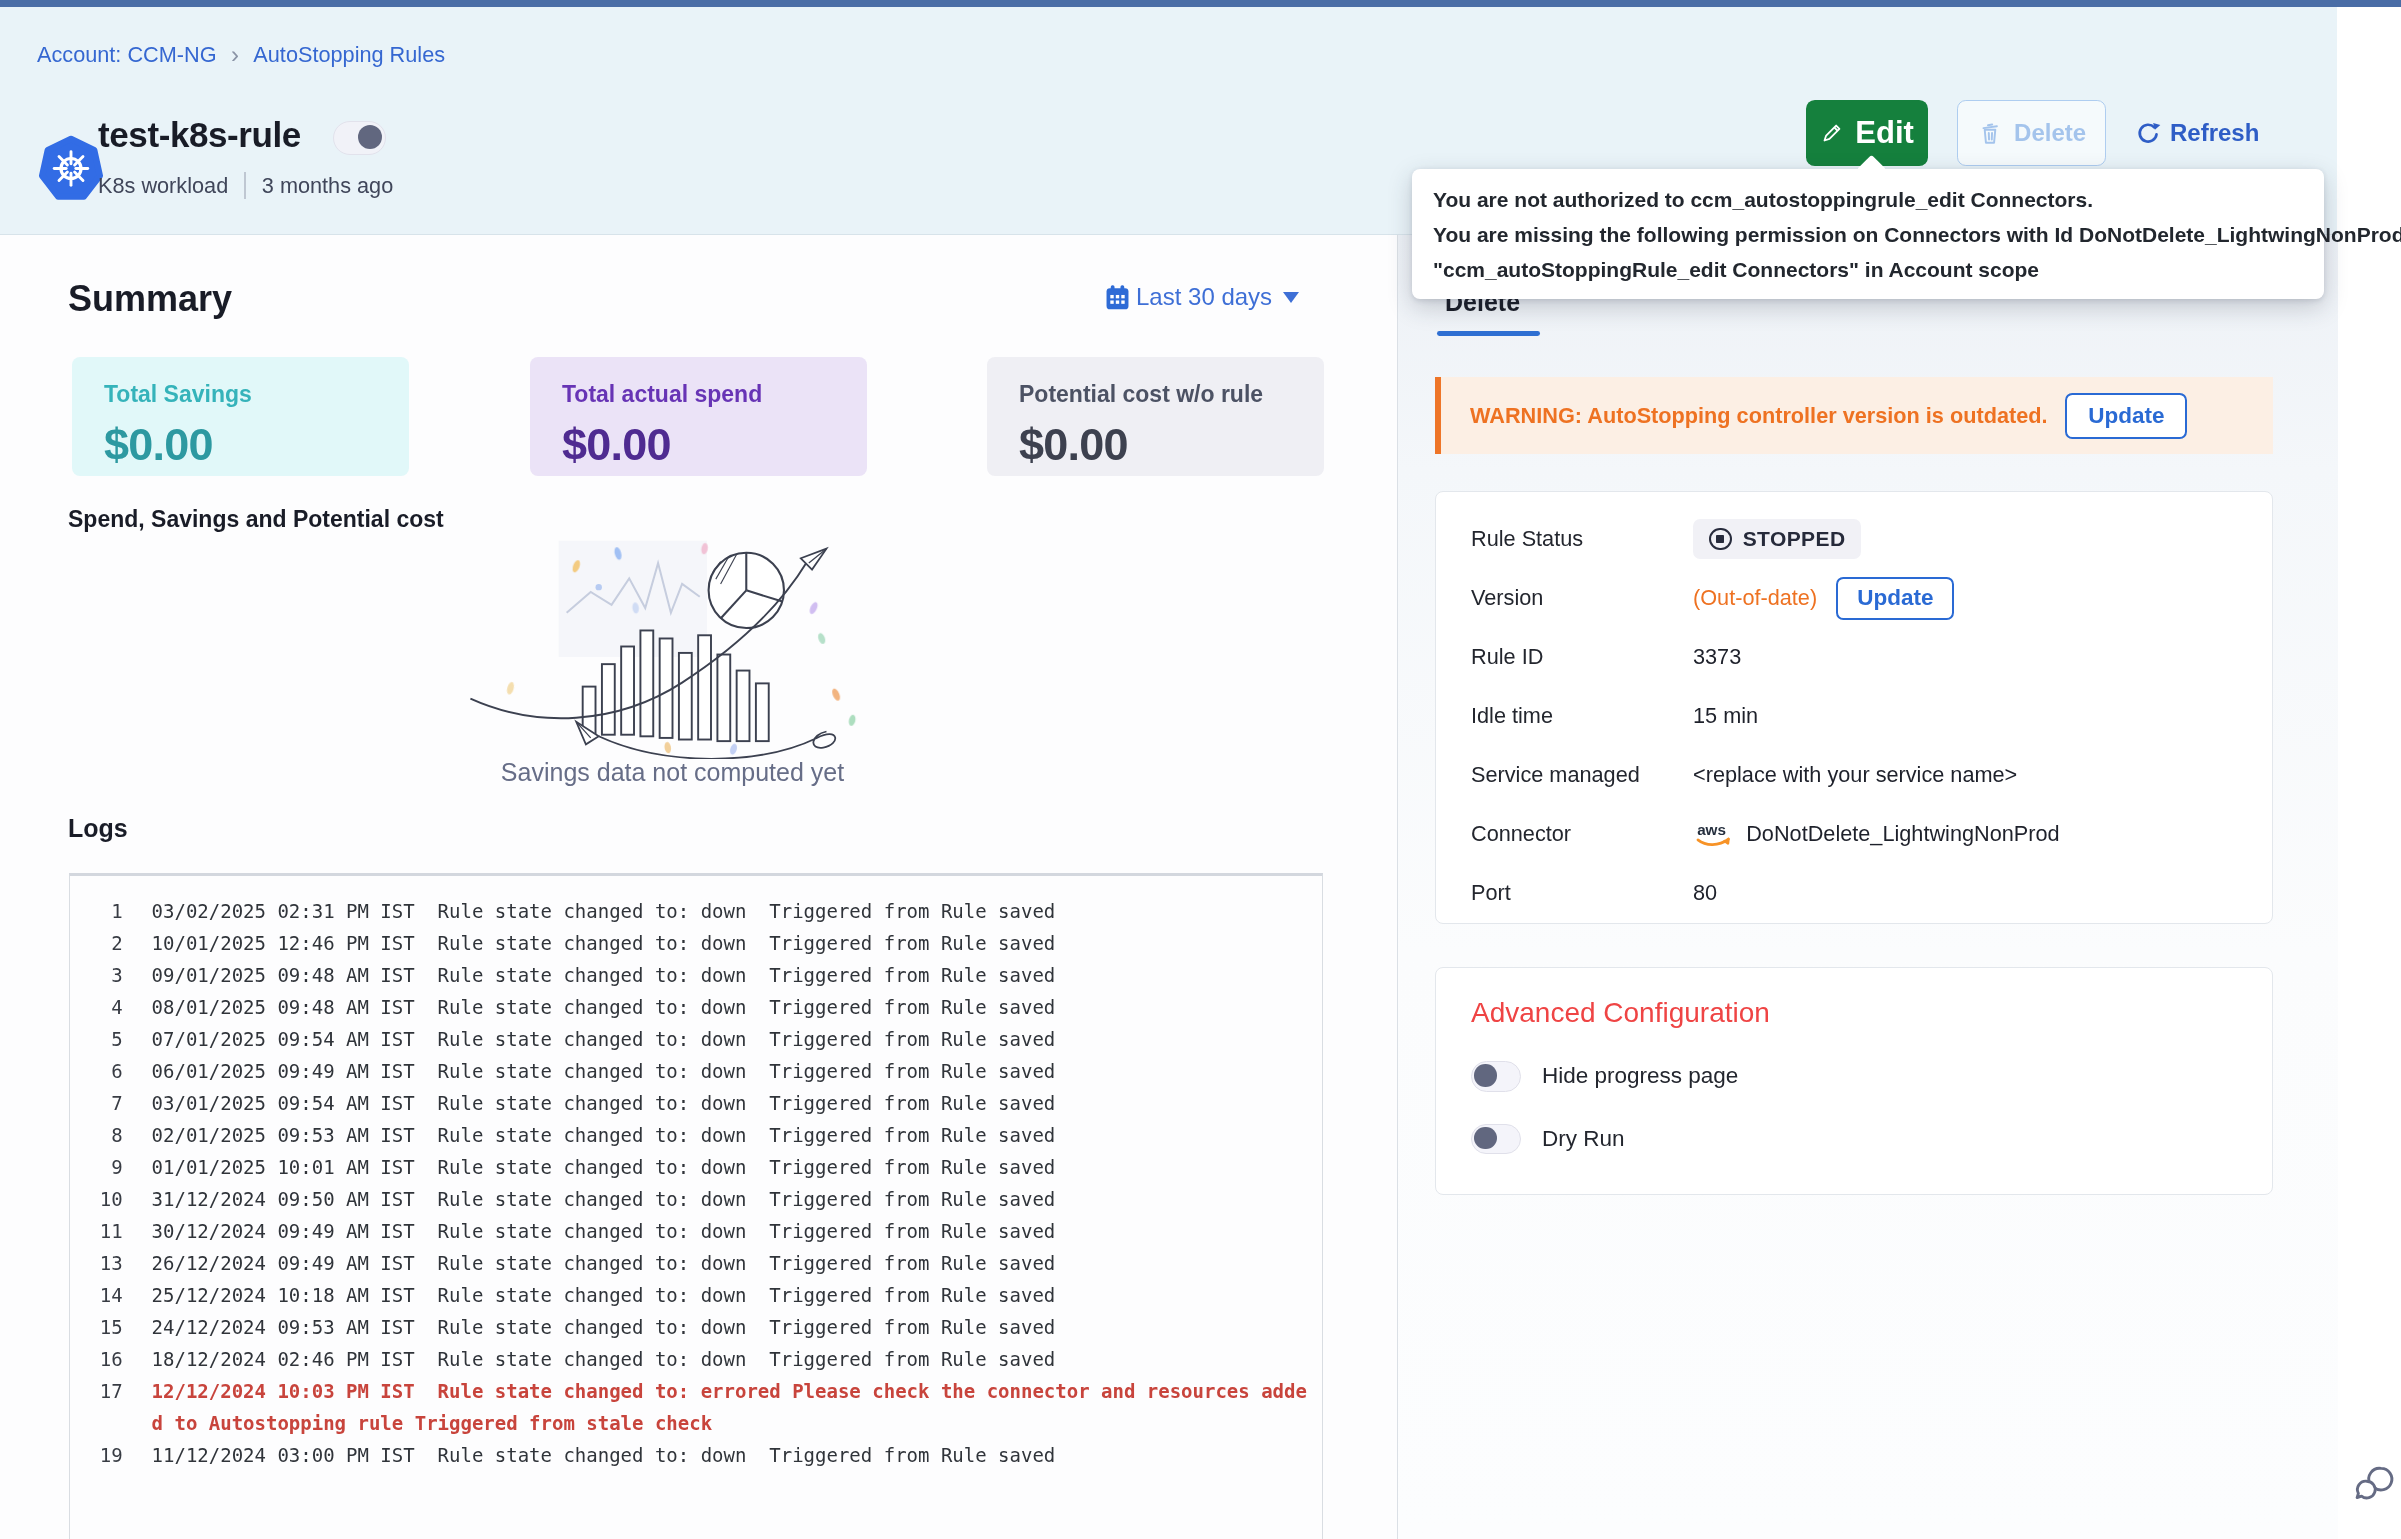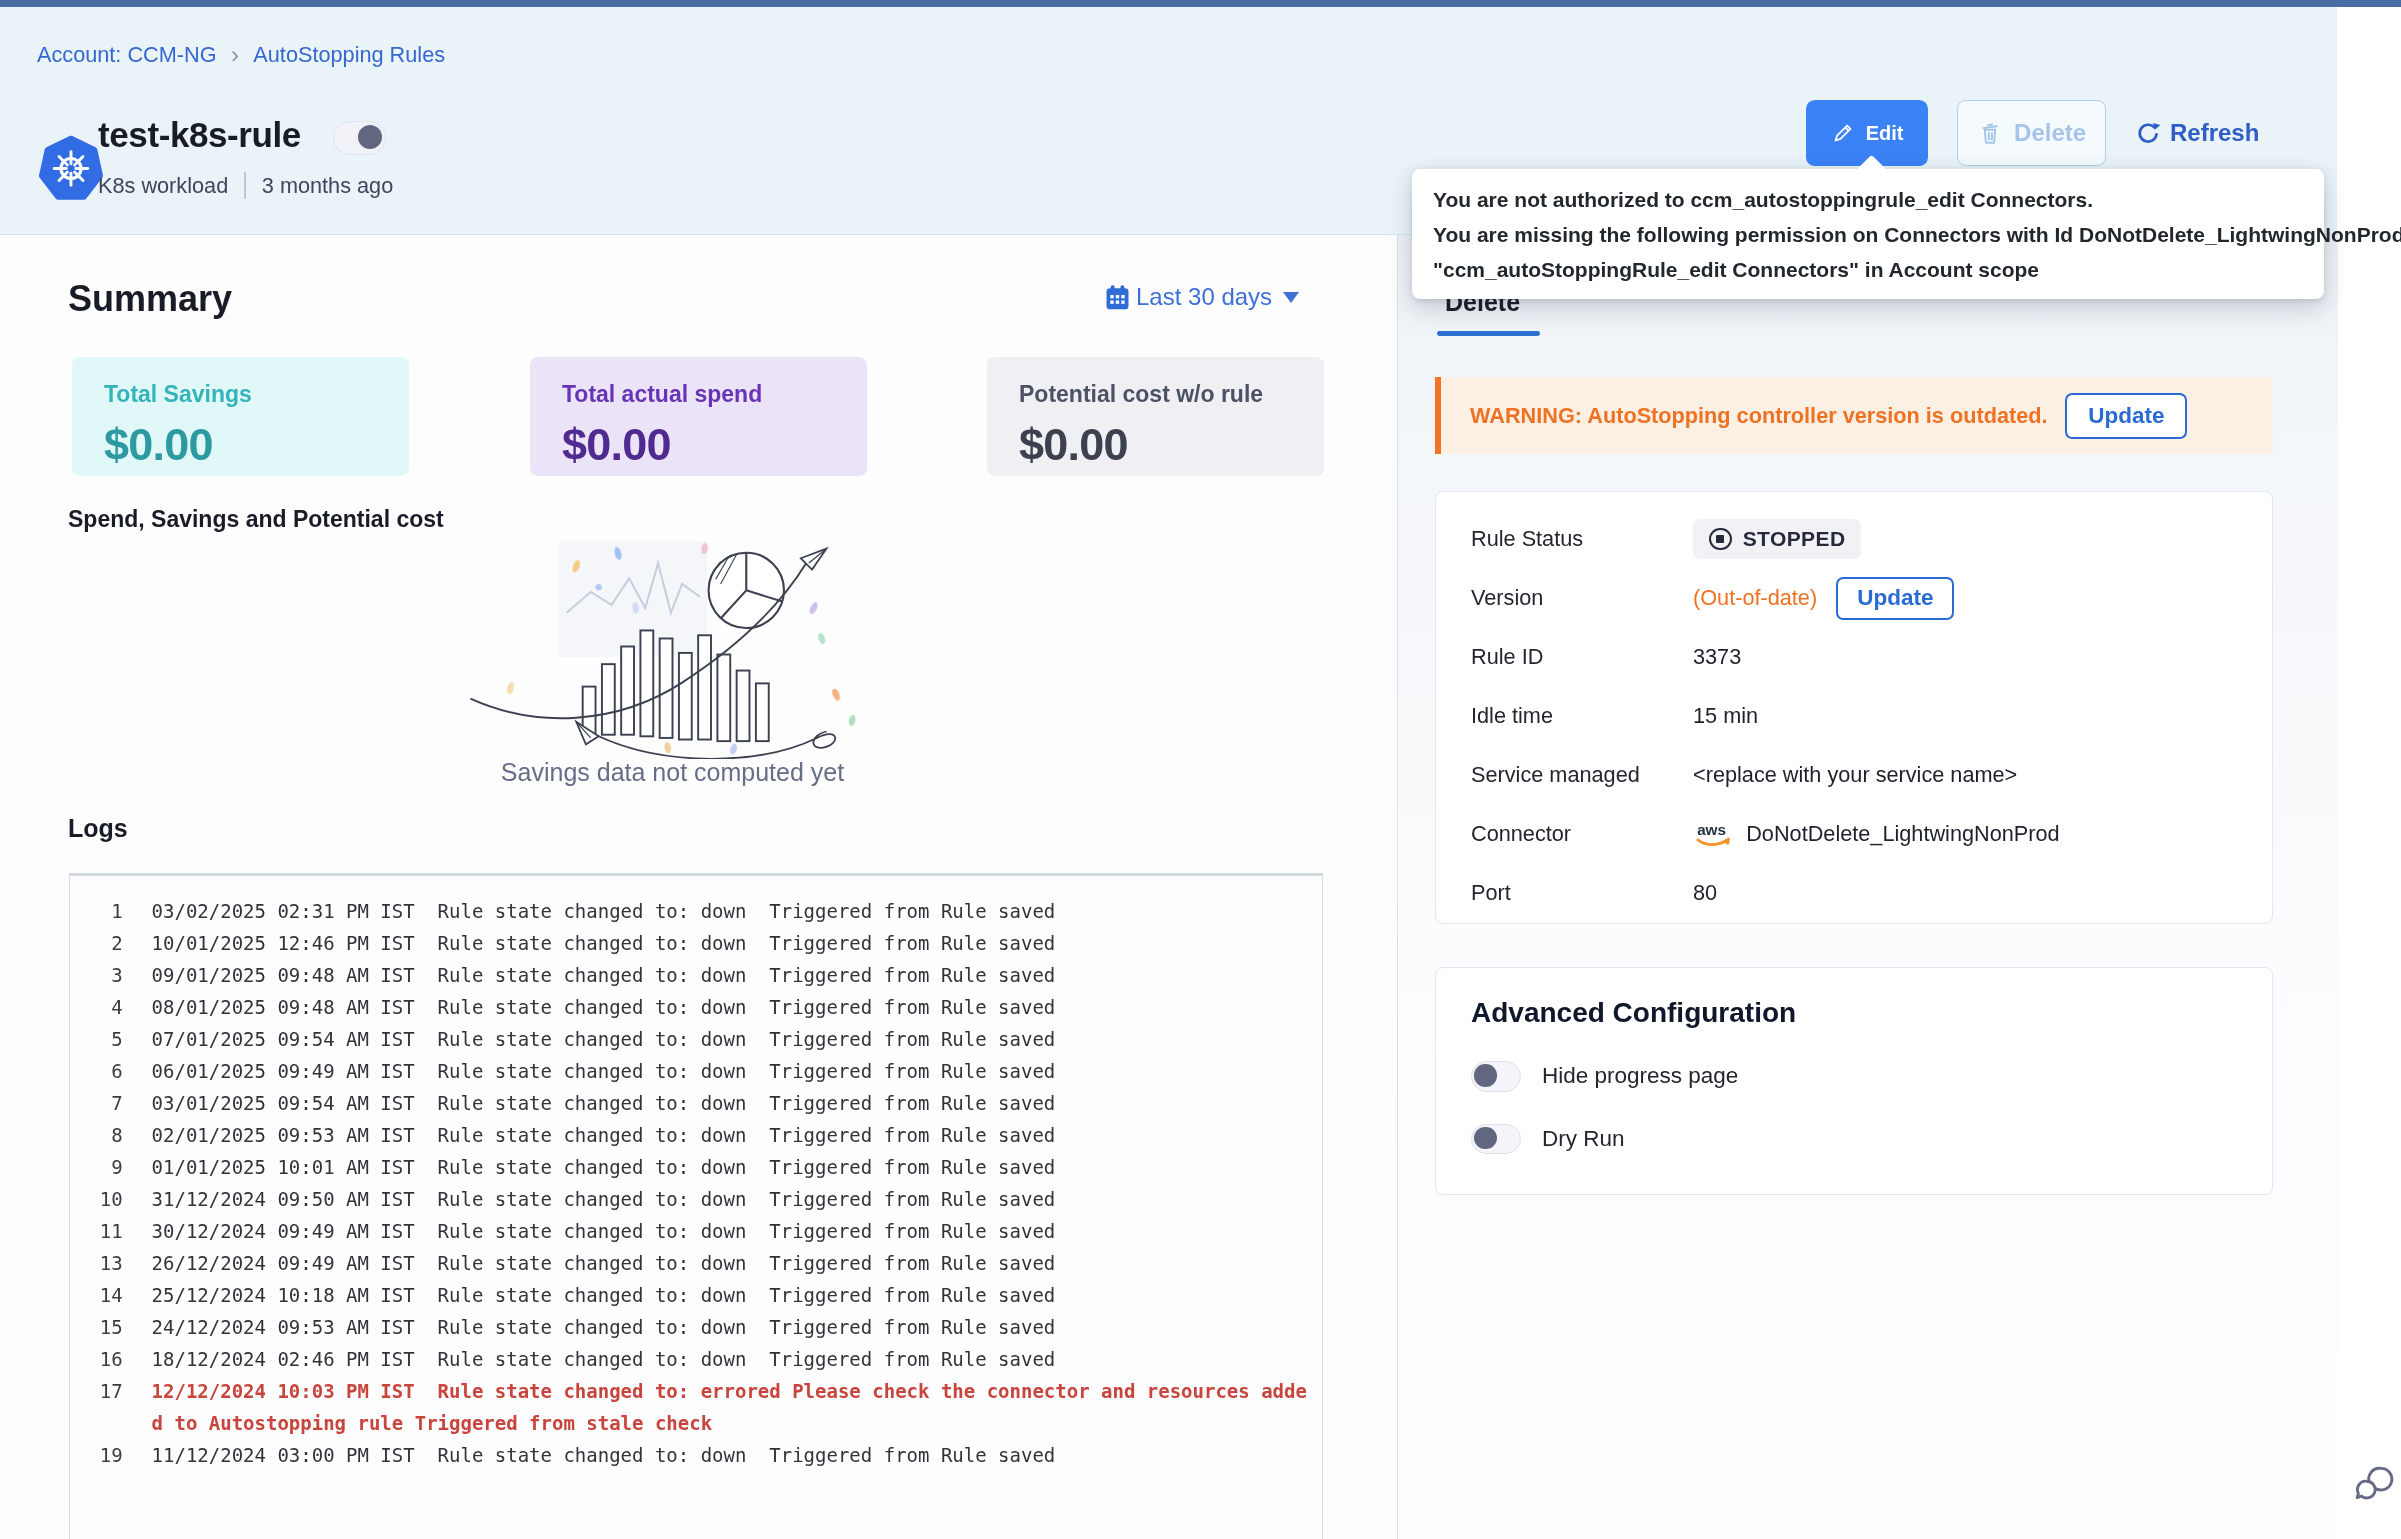--- a/index.html
+++ b/index.html
@@ -16,21 +16,21 @@
   .breadcrumb .sep { color:#8a93a6; font-size:24px; line-height:21.7px; }
   .breadcrumb a { color:#3567d1; text-decoration:none; cursor:pointer; }
   .k8s-icon { position:absolute; left:39px; top:127px; width:64px; height:69px; }
   .page-title { position:absolute; left:98px; top:108px; font-size:35px; font-weight:700; color:#191c27; letter-spacing:-0.4px; }
   .title-toggle { position:absolute; left:333px; top:114px; width:53px; height:34px; border-radius:17.7px; background:#f1f2f8; border:1.6px solid #e2e2ec; cursor:pointer; }
   .title-toggle .knob { position:absolute; right:3.2px; top:3.2px; width:24px; height:24px; border-radius:50%; background:#61677f; }
   .subtitle { position:absolute; left:98px; top:165px; font-size:21.7px; color:#40465a; display:flex; align-items:center; gap:16px; }
   .subtitle .vbar { width:1.6px; height:27px; background:#bfc7d2; }
 
   .actions { position:absolute; left:1806px; top:93px; display:flex; align-items:center; gap:29px; }
-  .btn-edit { width:122px; height:66px; background:#3b82f6; border:none; border-radius:8.8px; color:#ffffff; font-size:20px; font-weight:700; display:flex; align-items:center; justify-content:center; gap:11.2px; cursor:pointer; font-family:inherit; }
+  .btn-edit { width:122px; height:66px; background:#15803d; border:none; border-radius:8.8px; color:#ffffff; font-size:31px; font-weight:700; display:flex; align-items:center; justify-content:center; gap:11.2px; cursor:pointer; font-family:inherit; }
   .btn-delete { width:149px; height:66px; background:rgba(255,255,255,0.55); border:1.6px solid #aecdf0; border-radius:8.8px; color:#a4c4ec; font-size:24px; font-weight:700; display:flex; align-items:center; justify-content:center; gap:11.2px; cursor:pointer; font-family:inherit; }
   .btn-refresh { border:none; background:transparent; color:#2e5dc6; font-size:24px; font-weight:700; display:flex; align-items:center; gap:8px; cursor:pointer; font-family:inherit; }
 
   
   .tooltip { position:absolute; left:1412px; top:169px; width:912px; height:130px; background:#ffffff; border-radius:8px; box-shadow:0 8px 24px rgba(40,50,70,0.22), 0 1.6px 4.8px rgba(40,50,70,0.12); z-index:60; padding:13px 21px; }
   .tooltip .caret { position:absolute; left:449px; top:-9.6px; width:21px; height:21px; background:#ffffff; transform:rotate(45deg); border-radius:3.2px; }
   .tooltip p { font-size:21px; font-weight:600; color:#22272e; line-height:35px; white-space:nowrap; }
 
   
   .main-left { position:absolute; left:0; top:235px; width:1397px; height:1304px; background:#fdfdfe; }
@@ -76,21 +76,21 @@
   .detail-row .dlabel { width:222px; flex:0 0 222px; font-size:21.7px; color:#23262e; }
   .detail-row .dvalue { font-size:21.7px; color:#1e212b; display:flex; align-items:center; }
   .status-badge { display:inline-flex; align-items:center; gap:11.2px; background:#f1f1f6; border-radius:7.2px; padding:8px 16px; font-size:21px; font-weight:700; letter-spacing:0.4px; color:#262a3a; }
   .stop-icon { width:22.5px; height:22.5px; border:2.8px solid #272b3c; border-radius:50%; position:relative; }
   .stop-icon::after { content:""; position:absolute; left:50%; top:50%; width:8px; height:8px; transform:translate(-50%,-50%); background:#272b3c; border-radius:0.8px; }
   .outofdate { color:#ee7222; }
   .detail-row .btn-update { margin-left:19px; padding:6.4px 19px; }
   .connector-value { color:#5d6886; gap:11.2px; cursor:pointer; }
 
   .advanced-card { position:absolute; left:37px; top:732px; width:838px; height:228px; background:#ffffff; border:0.8px solid #e3e7ec; border-radius:8px; padding:29px 0 0 35px; }
-  .advanced-heading { font-size:28px; font-weight:700; color:#0f172a; }
+  .advanced-heading { font-size:28px; font-weight:400; color:#ef4444; }
   .toggle-row { display:flex; align-items:center; gap:21px; margin-top:32px; }
   .toggle-row:first-of-type { margin-top:35px; }
   .toggle { position:relative; width:50px; height:30.5px; border-radius:16px; background:#f4f4fa; border:1.6px solid #e0e0ea; cursor:pointer; flex:0 0 50px; }
   .toggle .knob { position:absolute; left:2.4px; top:2.4px; width:22.5px; height:22.5px; border-radius:50%; background:#61677f; }
   .toggle-row .tlabel { font-size:22.5px; color:#23262e; }
 
   .chat-icon { position:absolute; left:2352px; top:1462px; width:47px; height:48px; cursor:pointer; }
 </style>
 </head>
 <body>

